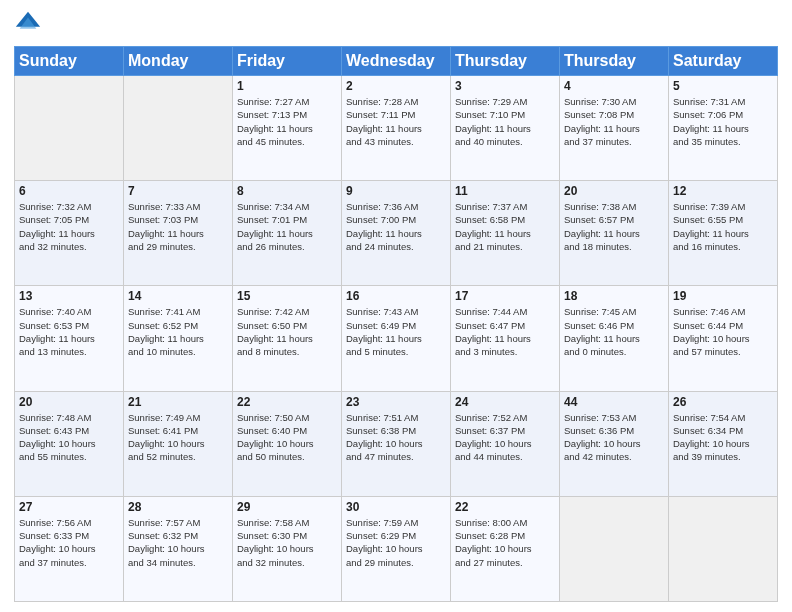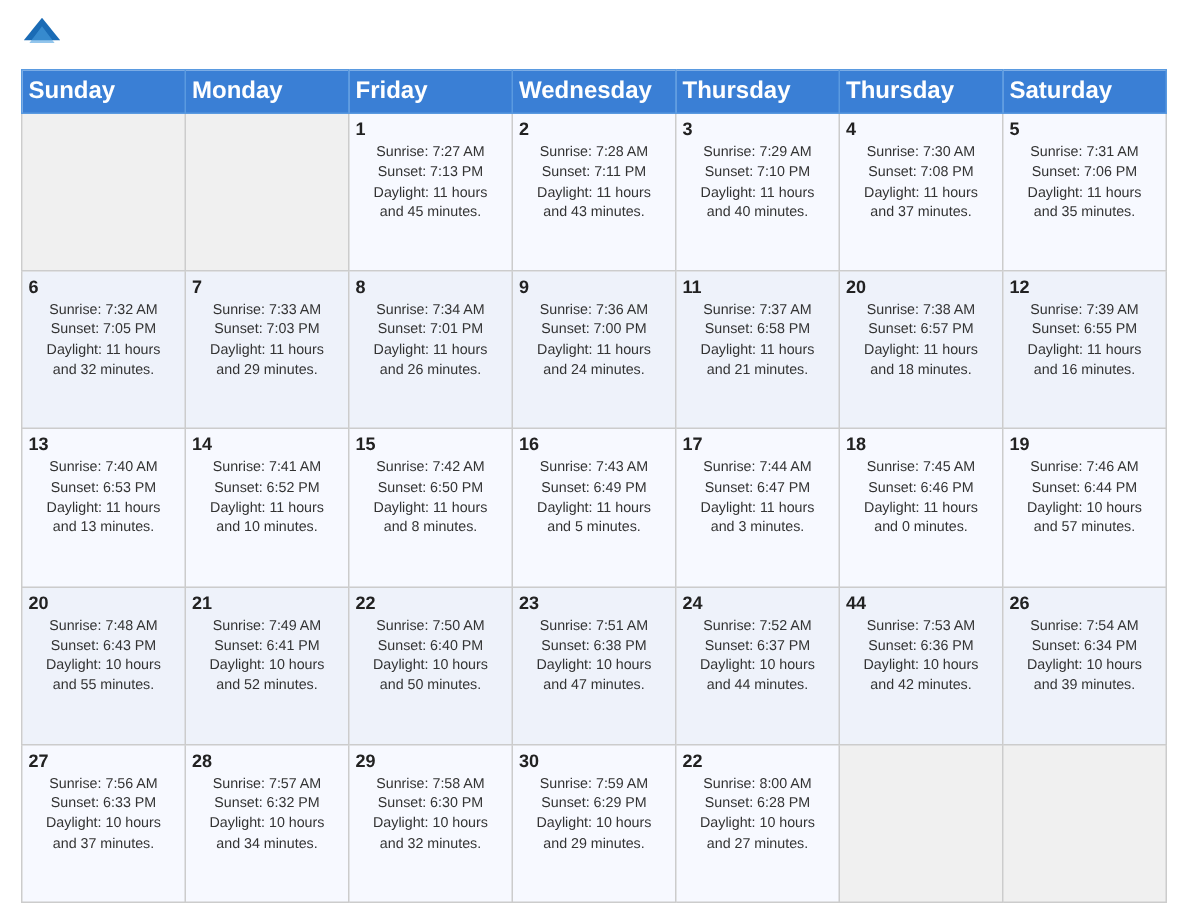--- a/index.html
+++ b/index.html
@@ -94,21 +94,20 @@
       font-size: 12px;
       font-weight: bold;
       color: #222;
       display: block;
       margin-bottom: 2px;
     }
     .day-info {
       font-size: 9.5px;
       line-height: 1.4;
       color: #333;
-      text-align: center;
     }
     .empty-cell {
       background: #f0f0f0 !important;
     }
   </style>
 </head>
 <body>
 
 <div class="container">
   <div class="header">

